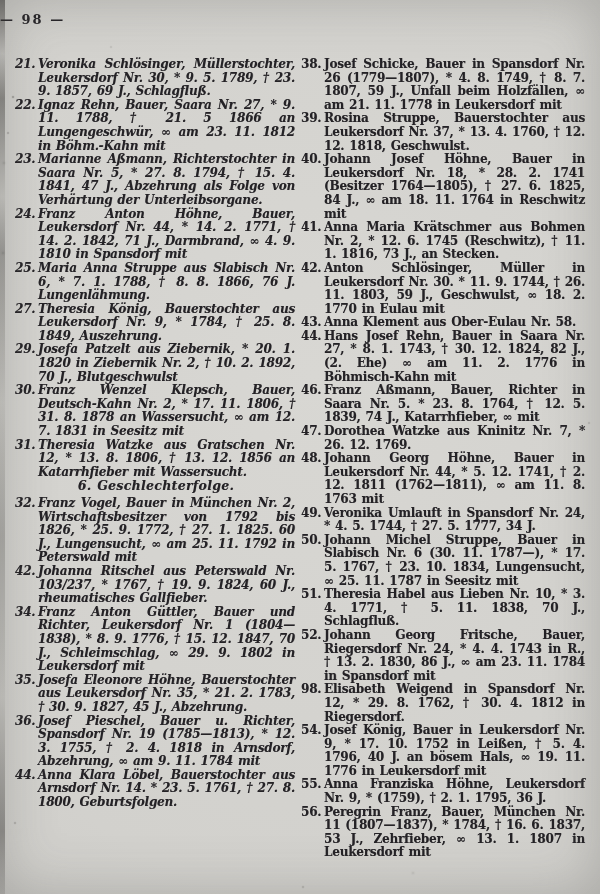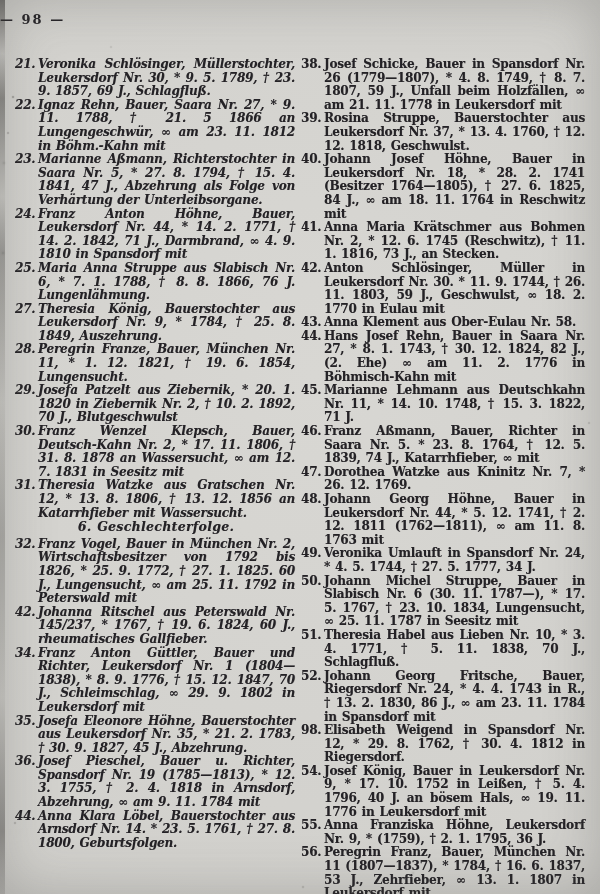--- a/index.html
+++ b/index.html
@@ -81,41 +81,39 @@
   </header>
 
   <main class="columns">
     <section class="col left">
         <div class="entry"><span class="num">21.</span><span>Veronika Schlösinger, Müllerstochter, Leukersdorf Nr. 30, * 9. 5. 1789, † 23. 9. 1857, 69 J., Schlagfluß.</span></div>
         <div class="entry"><span class="num">22.</span><span>Ignaz Rehn, Bauer, Saara Nr. 27, * 9. 11. 1788, † 21. 5 1866 an Lungengeschwür, ∞ am 23. 11. 1812 in Böhm.-Kahn mit</span></div>
         <div class="entry"><span class="num">23.</span><span>Marianne Aßmann, Richterstochter in Saara Nr. 5, * 27. 8. 1794, † 15. 4. 1841, 47 J., Abzehrung als Folge von Verhärtung der Unterleibsorgane.</span></div>
         <div class="entry"><span class="num">24.</span><span>Franz Anton Höhne, Bauer, Leukersdorf Nr. 44, * 14. 2. 1771, † 14. 2. 1842, 71 J., Darmbrand, ∞ 4. 9. 1810 in Spansdorf mit</span></div>
         <div class="entry"><span class="num">25.</span><span>Maria Anna Struppe aus Slabisch Nr. 6, * 7. 1. 1788, † 8. 8. 1866, 76 J. Lungenlähmung.</span></div>
         <div class="entry"><span class="num">27.</span><span>Theresia König, Bauerstochter aus Leukersdorf Nr. 9, * 1784, † 25. 8. 1849, Auszehrung.</span></div>
-        <div class="entry"><span class="num">28.</span><span>Peregrin Franze, Bauer, München Nr. 11, * 1. 12. 1821, † 19. 6. 1854, Lungensucht.</span></div>
         <div class="entry"><span class="num">29.</span><span>Josefa Patzelt aus Ziebernik, * 20. 1. 1820 in Ziebernik Nr. 2, † 10. 2. 1892, 70 J., Blutgeschwulst</span></div>
         <div class="entry"><span class="num">30.</span><span>Franz Wenzel Klepsch, Bauer, Deutsch-Kahn Nr. 2, * 17. 11. 1806, † 31. 8. 1878 an Wassersucht, ∞ am 12. 7. 1831 in Seesitz mit</span></div>
         <div class="entry"><span class="num">31.</span><span>Theresia Watzke aus Gratschen Nr. 12, * 13. 8. 1806, † 13. 12. 1856 an Katarrhfieber mit Wassersucht.</span></div>
         <div class="heading">6. Geschlechterfolge.</div>
         <div class="entry"><span class="num">32.</span><span>Franz Vogel, Bauer in München Nr. 2, Wirtschaftsbesitzer von 1792 bis 1826, * 25. 9. 1772, † 27. 1. 1825. 60 J., Lungensucht, ∞ am 25. 11. 1792 in Peterswald mit</span></div>
-        <div class="entry"><span class="num">42.</span><span>Johanna Ritschel aus Peterswald Nr. 145/237, * 1767, † 19. 6. 1824, 60 J., rheumatisches Gallfieber.</span></div>
+        <div class="entry"><span class="num">42.</span><span>Johanna Ritschel aus Peterswald Nr. 103/237, * 1767, † 19. 9. 1824, 60 J., rheumatisches Gallfieber.</span></div>
         <div class="entry"><span class="num">34.</span><span>Franz Anton Güttler, Bauer und Richter, Leukersdorf Nr. 1 (1804—1838), * 8. 9. 1776, † 15. 12. 1847, 70 J., Schleimschlag, ∞ 29. 9. 1802 in Leukersdorf mit</span></div>
         <div class="entry"><span class="num">35.</span><span>Josefa Eleonore Höhne, Bauerstochter aus Leukersdorf Nr. 35, * 21. 2. 1783, † 30. 9. 1827, 45 J., Abzehrung.</span></div>
         <div class="entry"><span class="num">36.</span><span>Josef Pieschel, Bauer u. Richter, Spansdorf Nr. 19 (1785—1813), * 12. 3. 1755, † 2. 4. 1818 in Arnsdorf, Abzehrung, ∞ am 9. 11. 1784 mit</span></div>
         <div class="entry"><span class="num">44.</span><span>Anna Klara Löbel, Bauerstochter aus Arnsdorf Nr. 14. * 23. 5. 1761, † 27. 8. 1800, Geburtsfolgen.</span></div>
       </section>
     <section class="col right">
         <div class="entry"><span class="num">38.</span><span>Josef Schicke, Bauer in Spansdorf Nr. 26 (1779—1807), * 4. 8. 1749, † 8. 7. 1807, 59 J., Unfall beim Holzfällen, ∞ am 21. 11. 1778 in Leukersdorf mit</span></div>
         <div class="entry"><span class="num">39.</span><span>Rosina Struppe, Bauerstochter aus Leukersdorf Nr. 37, * 13. 4. 1760, † 12. 12. 1818, Geschwulst.</span></div>
         <div class="entry"><span class="num">40.</span><span>Johann Josef Höhne, Bauer in Leukersdorf Nr. 18, * 28. 2. 1741 (Besitzer 1764—1805), † 27. 6. 1825, 84 J., ∞ am 18. 11. 1764 in Reschwitz mit</span></div>
         <div class="entry"><span class="num">41.</span><span>Anna Maria Krätschmer aus Bohmen Nr. 2, * 12. 6. 1745 (Reschwitz), † 11. 1. 1816, 73 J., an Stecken.</span></div>
         <div class="entry"><span class="num">42.</span><span>Anton Schlösinger, Müller in Leukersdorf Nr. 30. * 11. 9. 1744, † 26. 11. 1803, 59 J., Geschwulst, ∞ 18. 2. 1770 in Eulau mit</span></div>
         <div class="entry"><span class="num">43.</span><span>Anna Klement aus Ober-Eulau Nr. 58.</span></div>
         <div class="entry"><span class="num">44.</span><span>Hans Josef Rehn, Bauer in Saara Nr. 27, * 8. 1. 1743, † 30. 12. 1824, 82 J., (2. Ehe) ∞ am 11. 2. 1776 in Böhmisch-Kahn mit</span></div>
-        <div class="entry"><span class="num">45.</span><span>Marianne Lehmann aus Deutschkahn Nr. 11, * 14. 10. 1748, † 15. 3. 1822, 71 J.</span></div>
         <div class="entry"><span class="num">46.</span><span>Franz Aßmann, Bauer, Richter in Saara Nr. 5. * 23. 8. 1764, † 12. 5. 1839, 74 J., Katarrhfieber, ∞ mit</span></div>
         <div class="entry"><span class="num">47.</span><span>Dorothea Watzke aus Kninitz Nr. 7, * 26. 12. 1769.</span></div>
         <div class="entry"><span class="num">48.</span><span>Johann Georg Höhne, Bauer in Leukersdorf Nr. 44, * 5. 12. 1741, † 2. 12. 1811 (1762—1811), ∞ am 11. 8. 1763 mit</span></div>
         <div class="entry"><span class="num">49.</span><span>Veronika Umlauft in Spansdorf Nr. 24, * 4. 5. 1744, † 27. 5. 1777, 34 J.</span></div>
         <div class="entry"><span class="num">50.</span><span>Johann Michel Struppe, Bauer in Slabisch Nr. 6 (30. 11. 1787—), * 17. 5. 1767, † 23. 10. 1834, Lungensucht, ∞ 25. 11. 1787 in Seesitz mit</span></div>
         <div class="entry"><span class="num">51.</span><span>Theresia Habel aus Lieben Nr. 10, * 3. 4. 1771, † 5. 11. 1838, 70 J., Schlagfluß.</span></div>
         <div class="entry"><span class="num">52.</span><span>Johann Georg Fritsche, Bauer, Riegersdorf Nr. 24, * 4. 4. 1743 in R., † 13. 2. 1830, 86 J., ∞ am 23. 11. 1784 in Spansdorf mit</span></div>
         <div class="entry"><span class="num">98.</span><span>Elisabeth Weigend in Spansdorf Nr. 12, * 29. 8. 1762, † 30. 4. 1812 in Riegersdorf.</span></div>
         <div class="entry"><span class="num">54.</span><span>Josef König, Bauer in Leukersdorf Nr. 9, * 17. 10. 1752 in Leißen, † 5. 4. 1796, 40 J. an bösem Hals, ∞ 19. 11. 1776 in Leukersdorf mit</span></div>
         <div class="entry"><span class="num">55.</span><span>Anna Franziska Höhne, Leukersdorf Nr. 9, * (1759), † 2. 1. 1795, 36 J.</span></div>

